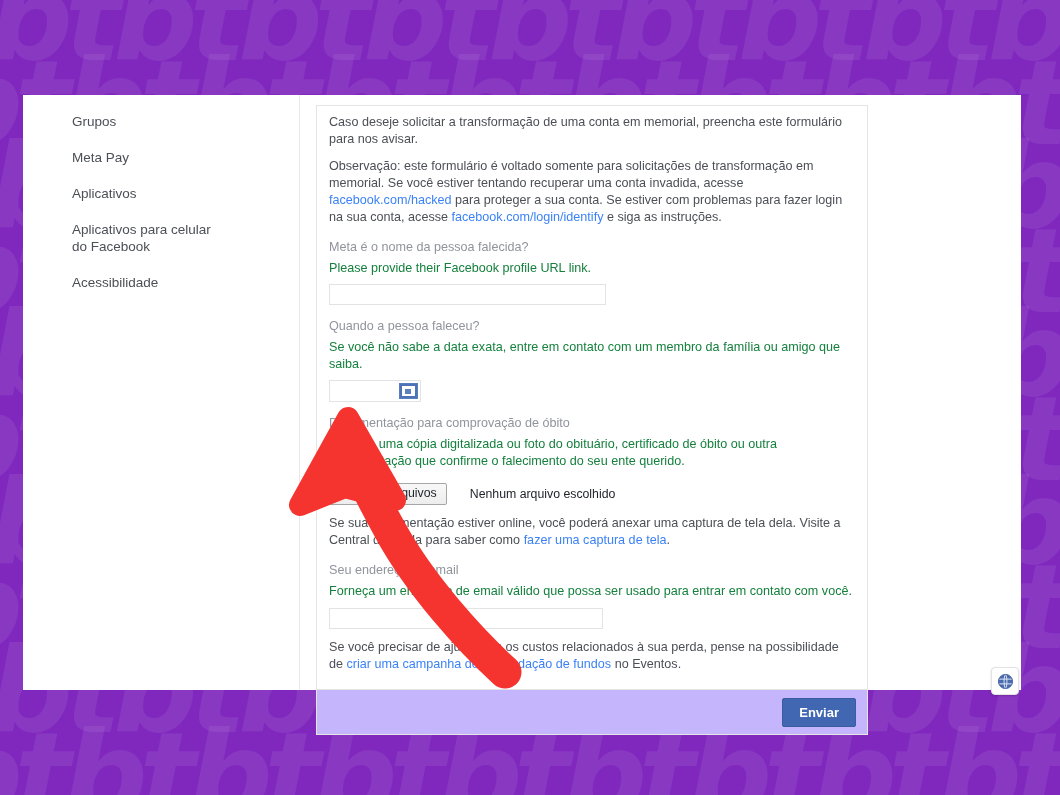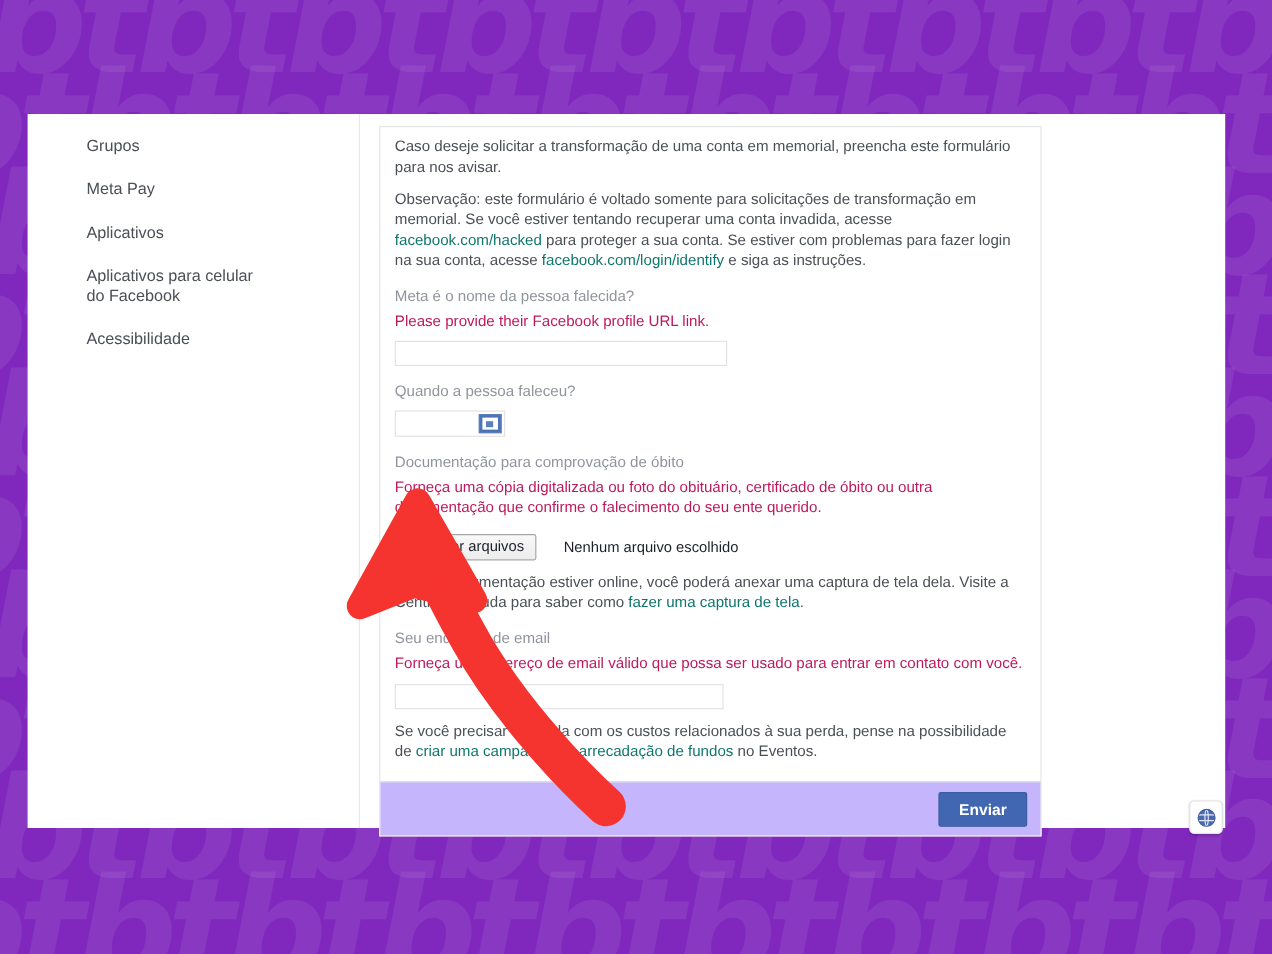--- a/index.html
+++ b/index.html
@@ -91,24 +91,24 @@
 
   .q-label {
     font-size: 12.6px;
     line-height: 17px;
     color: #90949c;
     margin: 13px 0 0 0;
   }
   .q-help {
     font-size: 12.6px;
     line-height: 17px;
-    color: #be185d;
+    color: #15803d;
     margin: 4px 0 0 0;
   }
-  a.lnk { color: #0f766e; text-decoration: none; }
+  a.lnk { color: #3b82f6; text-decoration: none; }
   p.linkline {
     font-size: 12.6px;
     line-height: 17px;
     margin: 9px 0 0 0;
     color: #7087bd;
   }
 
   input.txt {
     display: block;
     margin-top: 7px;
@@ -265,20 +265,21 @@
           <p class="para first">Caso deseje solicitar a transformação de uma conta em memorial, preencha este formulário para nos avisar.</p>
 
           <p class="para"><span>Observação: este formulário é voltado somente para solicitações de transformação em memorial. Se você estiver tentando recuperar uma conta invadida, acesse </span><a class="lnk" href="#">facebook.com/hacked</a><span> para proteger a sua conta. Se estiver com problemas para fazer login na sua conta, acesse </span><a class="lnk" href="#">facebook.com/login/identify</a><span> e siga as instruções.</span></p>
 
           <p class="q-label">Meta é o nome da pessoa falecida?</p>
           <p class="q-help">Please provide their Facebook profile URL link.</p>
           <input class="txt" type="text" value="" style="">
 
 
           <p class="q-label">Quando a pessoa faleceu?</p>
+          <p class="q-help">Se você não sabe a data exata, entre em contato com um membro da família ou amigo que saiba.</p>
           <div class="datewrap">
             <span class="datebtn">
                 <i></i>
               </span>
           </div>
 
           <p class="q-label">Documentação para comprovação de óbito</p>
           <p class="q-help">Forneça uma cópia digitalizada ou foto do obituário, certificado de óbito ou outra documentação que confirme o falecimento do seu ente querido.</p>
 
           <div class="filerow">

